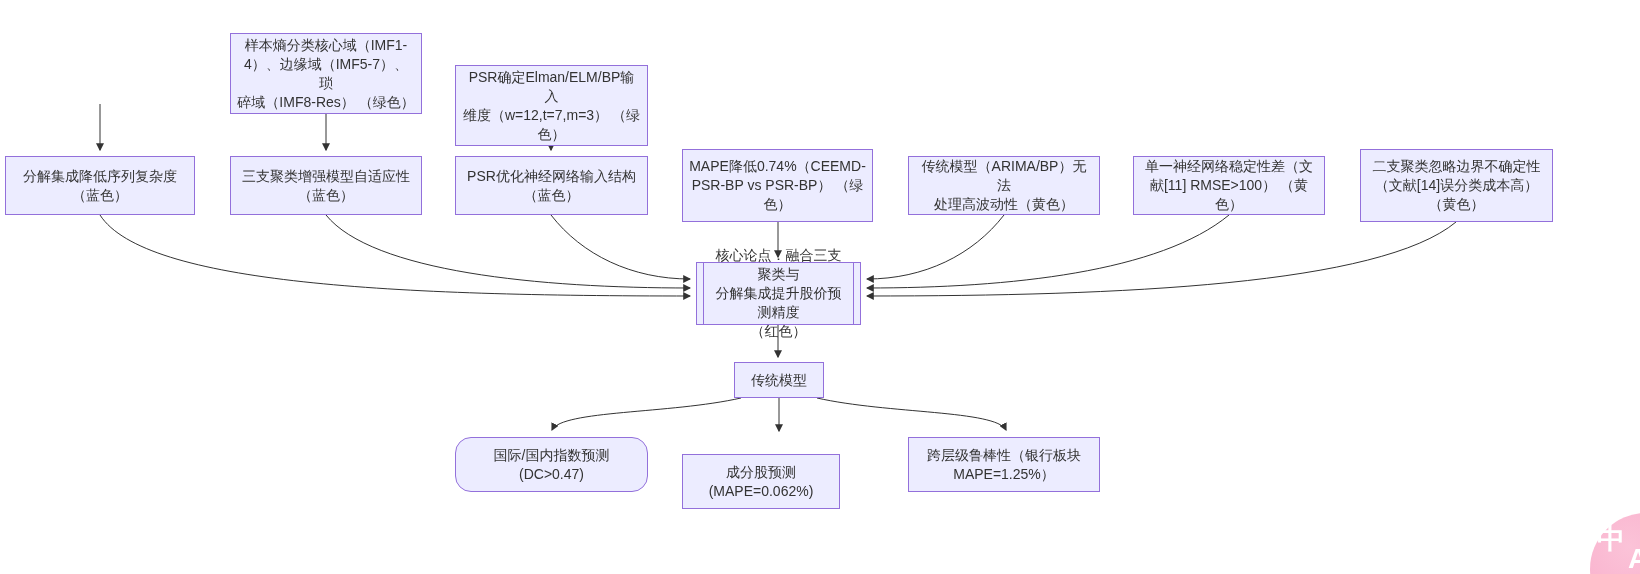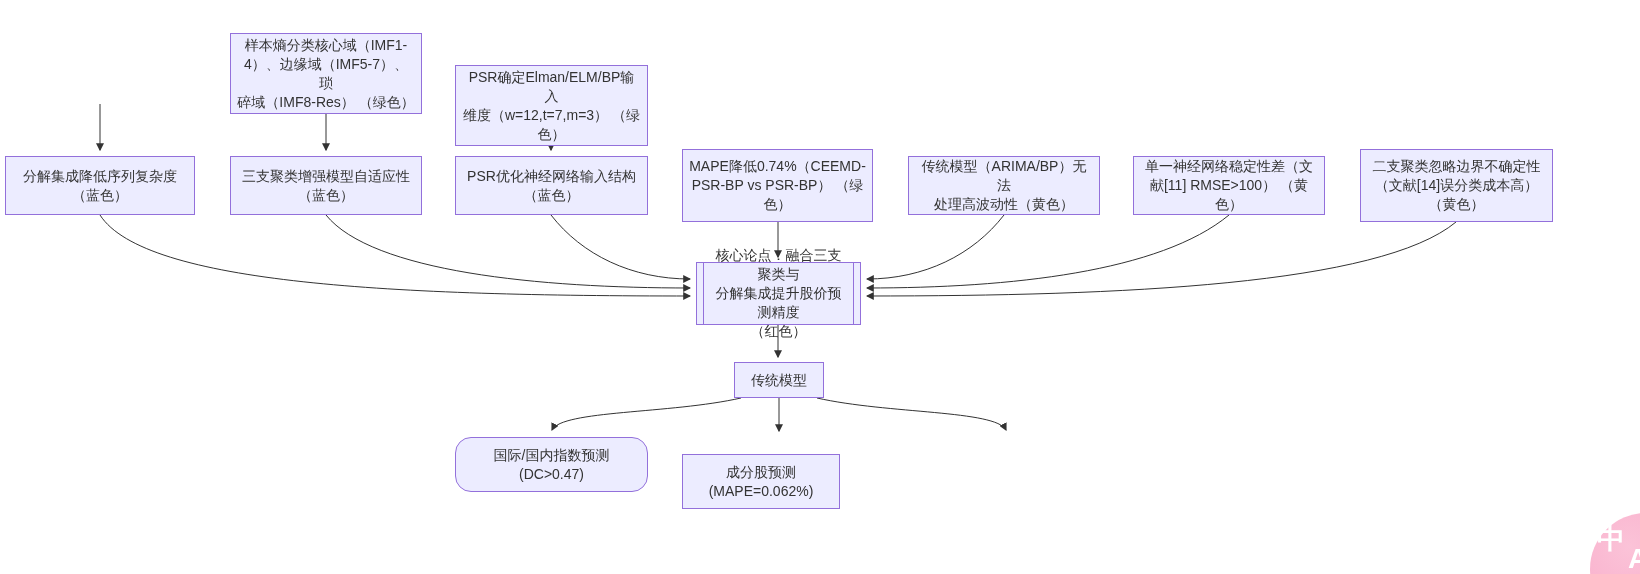--- a/index.html
+++ b/index.html
@@ -145,19 +145,23 @@
   </div>
 
   <div class="node" style="left:455px; top:437px; width:193px; height:55px;border-radius:16px;">
     <span class="node-label">国际/国内指数预测
 (DC&gt;0.47)</span>
   </div>
   <div class="node" style="left:682px; top:454px; width:158px; height:55px;">
     <span class="node-label">成分股预测
 (MAPE=0.062%)</span>
   </div>
+  <div class="node" style="left:908px; top:437px; width:192px; height:55px;">
+    <span class="node-label">跨层级鲁棒性（银行板块
+MAPE=1.25%）</span>
+  </div>
 
   <div class="translate-badge">
     <span class="badge-zh">中</span>
     <span class="badge-en">A</span>
   </div>
 
 </div>
 
 </body></html>

